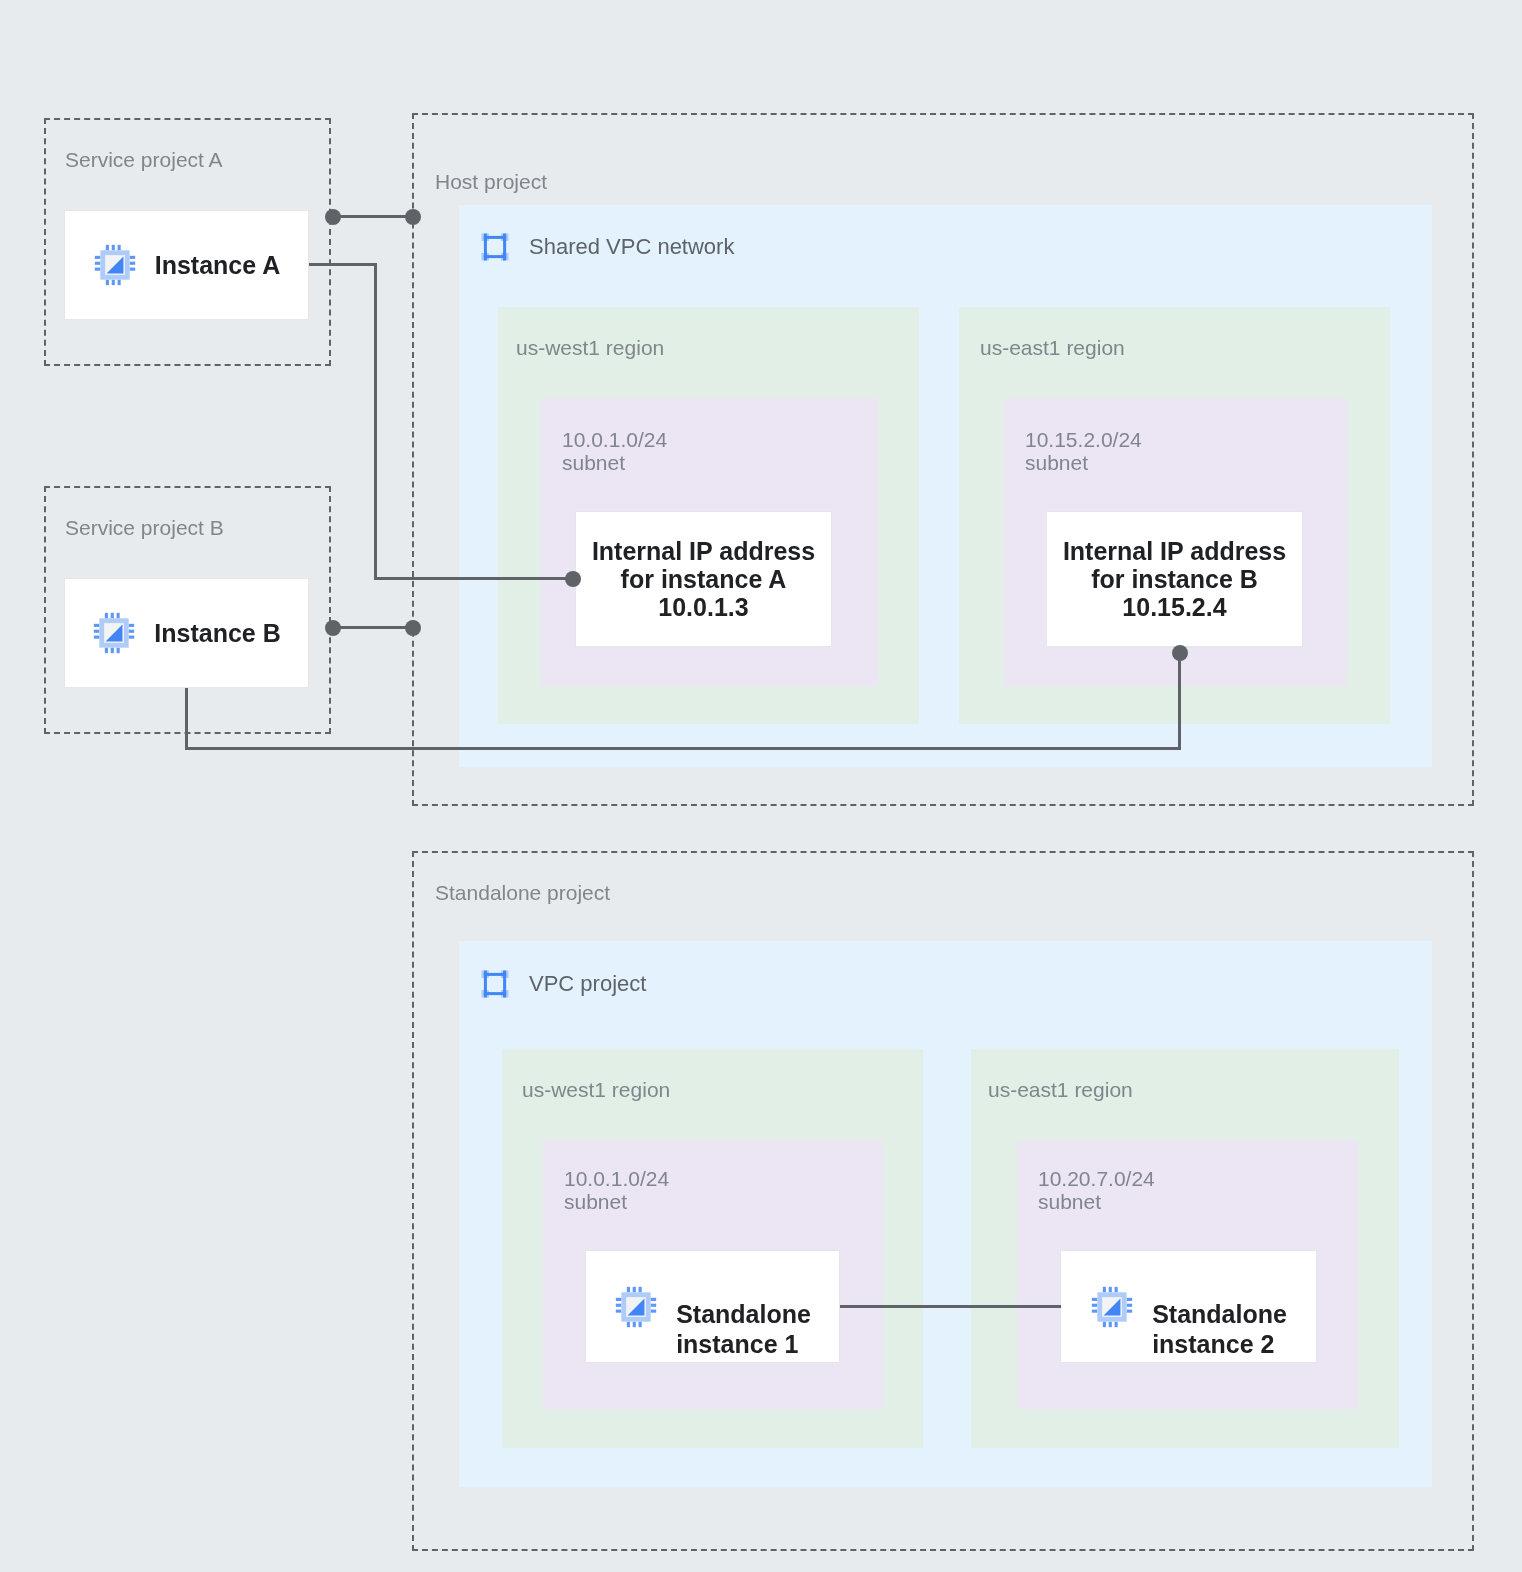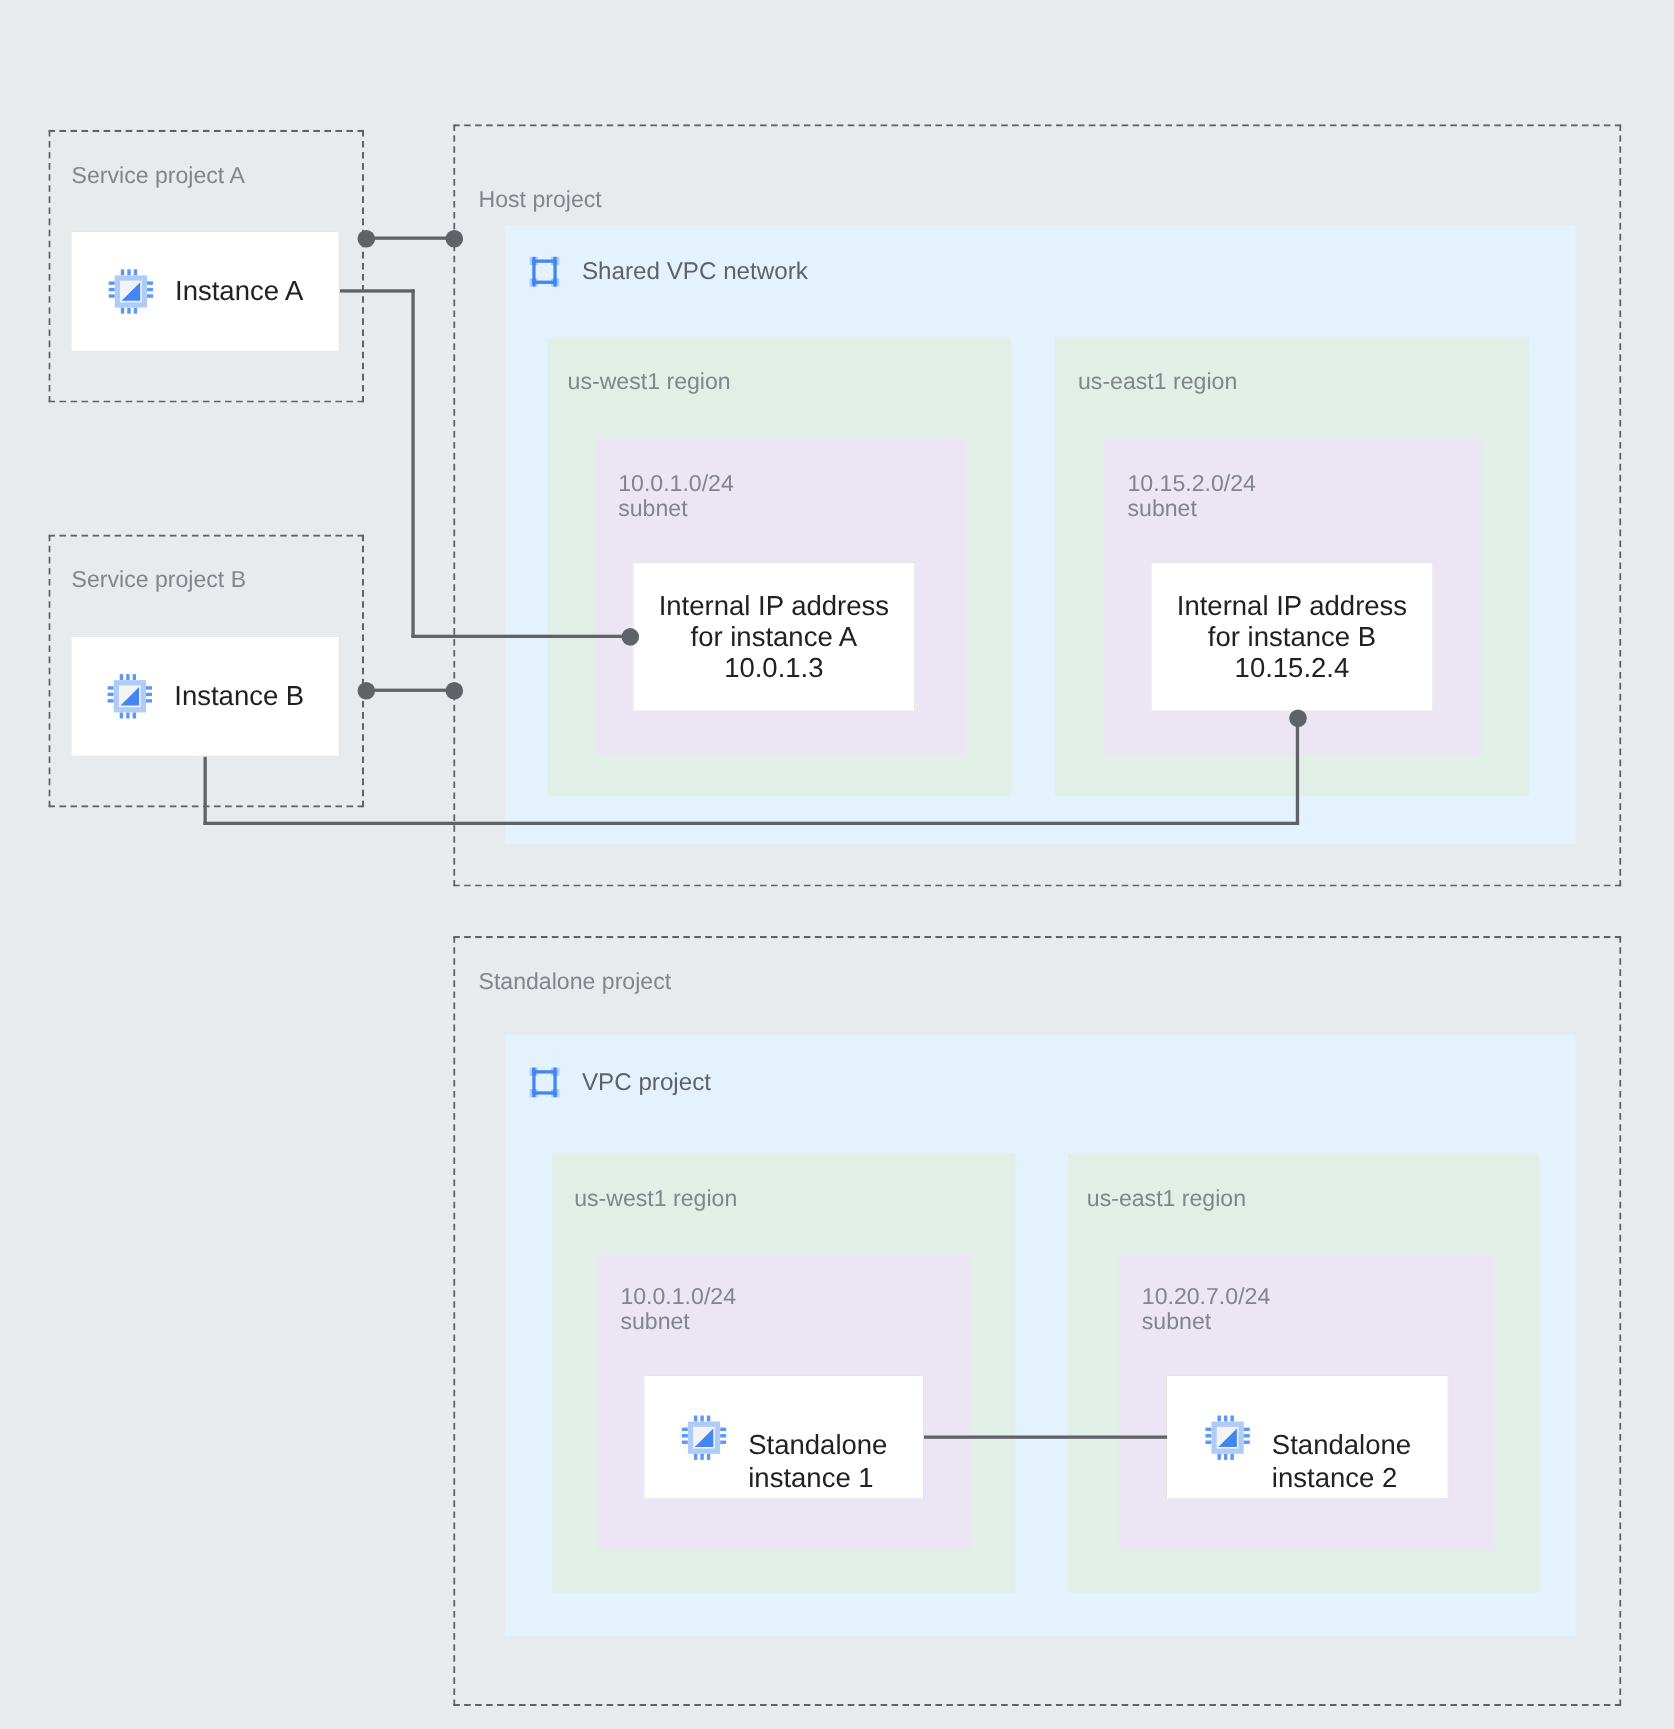--- a/index.html
+++ b/index.html
@@ -61,21 +61,21 @@
   .subnet-label{
     position:absolute;font-size:21px;color:#80868b;line-height:1.08;white-space:pre-line;
   }
 
   
   .card{
     position:absolute;
     background:#ffffff;
     border:1px solid #e4e6e8;
     box-sizing:border-box;
-    display:flex;align-items:center;justify-content:center;
+    display:flex;align-items:center;justify-content:center;font-weight:bold;
   }
   .card-inst{gap:18px;}
   .card-label{font-size:25px;color:#202124;white-space:nowrap;}
   .card-label-2{font-size:25px;color:#202124;line-height:1.18;text-align:left;white-space:pre-line;margin-top:46px;}
   .card-ip{
     font-size:25px;color:#202124;line-height:1.12;text-align:center;white-space:pre-line;
   }
   .chip-icon{width:44px;height:44px;display:block;flex:0 0 auto;}
   .net-icon{width:36px;height:36px;display:block;flex:0 0 auto;}
 

